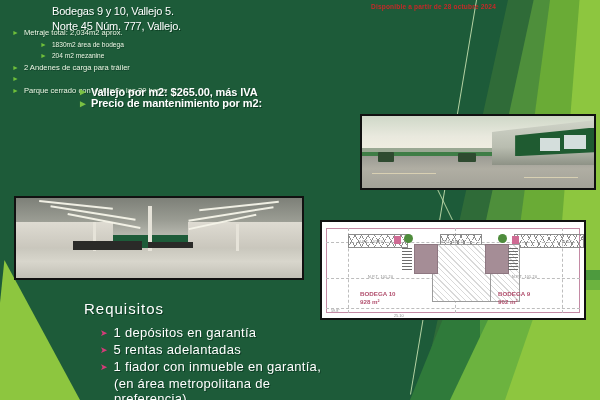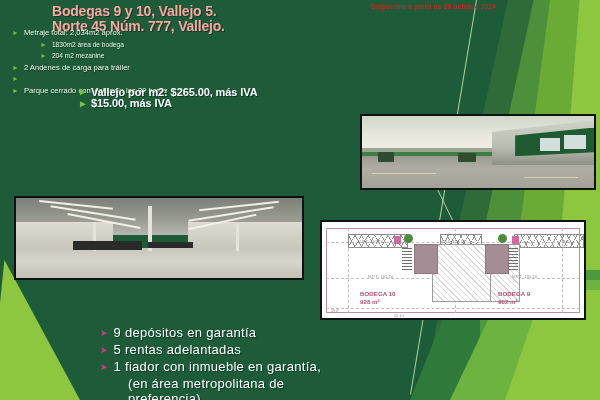--- a/index.html
+++ b/index.html
@@ -40,21 +40,21 @@
       clip-path:polygon(38% 0, 100% 0, 100% 100%, 0% 100%);}
   .br3{position:absolute;right:0;bottom:0;width:95px;height:110px;background:#8dc63f;
       clip-path:polygon(40% 0, 100% 0, 100% 100%, 0% 100%);}
   .br4{position:absolute;right:120px;bottom:0;width:70px;height:95px;background:#2f7a3a;
       clip-path:polygon(55% 0, 100% 0, 100% 100%, 0% 100%);}
 
   
   .avail{position:absolute;left:371px;top:3px;color:#c62828;font-size:6.5px;
       font-weight:bold;letter-spacing:.2px;white-space:nowrap;z-index:8;}
   .title{position:absolute;left:52px;top:4px;width:330px;z-index:7;}
-  .title div{color:#fca5a5;font-size:14px;font-weight:bold;line-height:14.5px;
+  .title div{color:#ffffff;font-size:11px;font-weight:normal;line-height:14.5px;
       text-shadow:1px 1px 0 #0c3d22;letter-spacing:-0.2px;white-space:nowrap;}
   .row{display:flex;align-items:flex-start;gap:5px;line-height:10px;}
   .mk{color:#6fbf3a;font-size:7px;line-height:10px;}
   .b-list{position:absolute;left:10px;top:28px;width:380px;z-index:7;}
   .b-list .row{margin-bottom:1.5px;}
   .b-list .sub{margin-left:28px;}
   .b-list .sub .t{font-size:6.6px;font-weight:normal;}
   .b-list .t{font-size:7.6px;font-weight:normal;color:#edf7e4;
       text-shadow:.5px .5px 0 #10412a;white-space:nowrap;}
   .b-list .mk{margin-left:2px;}
@@ -130,21 +130,21 @@
 
   
   .req-title{position:absolute;left:84px;top:300px;color:#ffffff;font-size:15px;
      letter-spacing:1px;z-index:7;text-shadow:1px 1px 0 #0d3a23;}
   .req-list{position:absolute;left:100px;top:325px;width:400px;z-index:7;}
   .req-list .rrow{display:flex;align-items:flex-start;gap:6px;margin-bottom:1px;}
   .req-list .rmk{color:#d63b7a;font-size:9px;line-height:16px;}
   .req-list .rt{color:#ffffff;font-size:13px;line-height:16px;letter-spacing:.3px;
      text-shadow:1px 1px 0 #0e3b24;white-space:nowrap;}
   .req-list .cont{color:#ffffff;font-size:13px;line-height:15px;letter-spacing:.3px;
-     text-shadow:1px 1px 0 #0e3b24;margin-left:28px;}
+     text-shadow:1px 1px 0 #0e3b24;margin-left:14px;}
 </style>
 </head>
 <body>
 
 <div id="slide">
 
   <div class="wedge w1"></div>
   <div class="wedge w2"></div>
   <div class="wedge w3"></div>
   <div class="wedge w4"></div>
@@ -191,21 +191,21 @@
     </div>
 
   <div class="price">
     <div class="prow">
       <span class="mkp">►</span>
       <span class="pt">Vallejo  por  m2: $265.00, más IVA</span>
     </div>
     <div class="prow">
       <span class="mkp">►</span>
       <span>
-        <span class="pt small" style="display:block">$15.00, más IVA</span>
+        <span class="pt small" style="display:block">Precio de mantenimiento por m2:</span>
       </span>
     </div>
   </div>
 
   <div class="photo" id="photo-exterior">
     <div class="ext-sky"></div>
     <div class="ext-far"></div>
     <div class="ext-green"></div>
     <div class="ext-ground"></div>
     <div class="ext-bldg"></div>
@@ -274,24 +274,25 @@
     </div>
     <div class="lbl" style="left:176px;top:68px;">
       <span style="display:block">BODEGA 9</span>
       <span style="display:block">902 m²</span>
     </div>
 
     <div class="dim" style="left:9px;top:87px;">59.8"</div>
     <div class="dim" style="left:72px;bottom:0px;">25.10</div>
   </div>
 
+  <div class="req-title">Requisitos</div>
   <div class="req-list" id="req-list">
       <div class="rrow">
         <span class="rmk">➤</span>
-        <span class="rt">9 depósitos en garantía</span>
+        <span class="rt">1 depósitos en garantía</span>
       </div>
       <div class="rrow">
         <span class="rmk">➤</span>
         <span class="rt">5 rentas  adelantadas</span>
       </div>
       <div class="rrow">
         <span class="rmk">➤</span>
         <span class="rt"> 1 fiador con inmueble  en garantía,</span>
       </div>
       <div class="cont">(en área metropolitana de</div>

